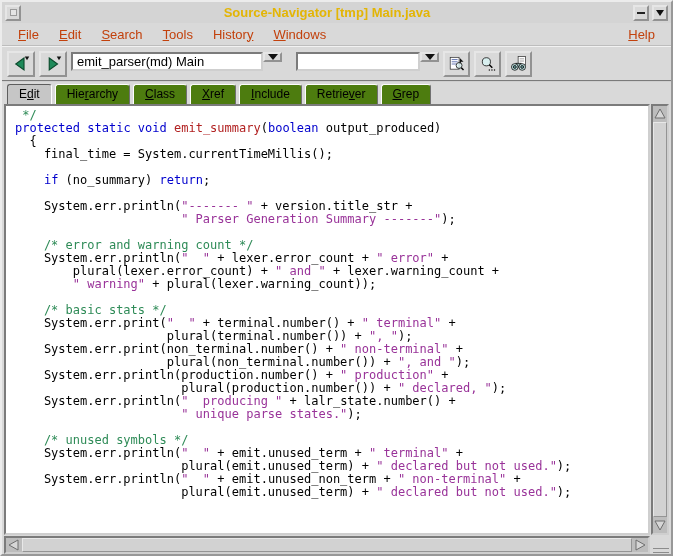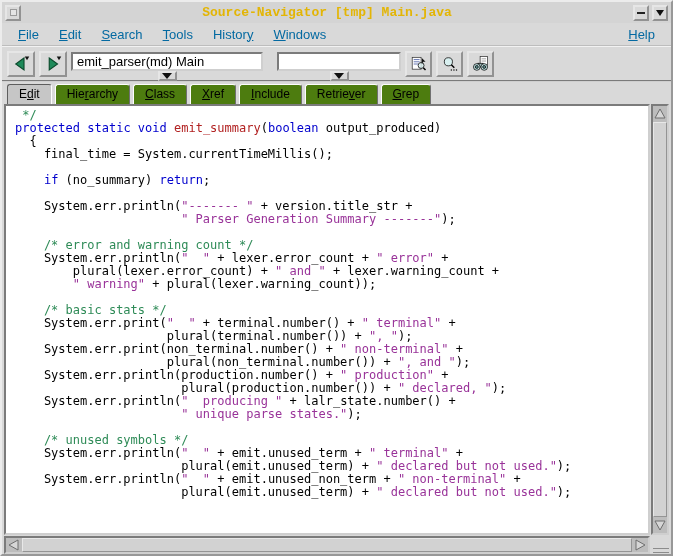--- a/index.html
+++ b/index.html
@@ -12,35 +12,35 @@
     font-family:"Liberation Sans", sans-serif;
     position:relative;
     overflow:hidden;
   }
   
   .titlebar { height:21px; display:flex; align-items:center; padding:1px 3px; gap:3px; background:#d4d4d4; }
   .win-btn { width:16px; height:16px; border:2px outset #e6e6e6; background:#d9d9d9;
              display:flex; align-items:center; justify-content:center; flex:0 0 auto; }
   .win-menu-inner { width:7px; height:7px; border:1px solid #9a9a9a; background:#e4e4e4; }
   .title { flex:1; text-align:center; font-weight:bold; font-size:13px; color:#e3b505;
-           white-space:nowrap; overflow:hidden;font-family:Liberation Mono, monospace; }
+           white-space:nowrap; overflow:hidden; }
   .glyph-minus { width:8px; border-top:2px solid #222; }
   .glyph-down { width:0; height:0; border-left:4px solid transparent; border-right:4px solid transparent; border-top:6px solid #111; }
   
   .menubar { height:23px; display:flex; align-items:center; padding:0 6px; font-size:13px;
              border-bottom:1px solid #bdbdbd; }
-  .menu-item { padding:2px 10px; color:#0369a1; cursor:default; white-space:nowrap; }
+  .menu-item { padding:2px 10px; color:#c2410c; cursor:default; white-space:nowrap; }
   .menu-help { margin-left:auto; }
   
   .toolbar { height:36px; display:flex; align-items:center; padding:0 5px; gap:4px;
              border-top:1px solid #f2f2f2; border-bottom:2px groove #cfcfcf; }
   .tool-btn { height:26px; border:2px outset #e6e6e6; background:#d9d9d9;
               display:flex; align-items:center; justify-content:center; padding:0 3px; }
   .nav-btn { width:28px; position:relative; }
-  .combo { display:flex; align-items:center; height:24px;flex-direction:column; }
+  .combo { display:flex; align-items:flex-start; height:24px; }
   .combo-entry { border:2px inset #cfcfcf; background:#fff; font:13px "Liberation Sans", sans-serif;
                  padding:0 4px; outline:none; }
   .combo-arrow { width:19px; border:2px outset #e6e6e6; background:#d9d9d9;
                  display:flex; align-items:center; justify-content:center; }
   .tri-down { width:0; height:0; border-left:5px solid transparent; border-right:5px solid transparent; border-top:6px solid #111; }
   .icon-btn { width:27px; }
   .tb-gap { width:6px; }
   
   .tabbar { height:22px; display:flex; align-items:flex-end; padding:2px 0 0 5px; gap:3px; }
   .tab { font-size:12px; padding:2px 11px 3px 11px; background:#4d7c0f;

